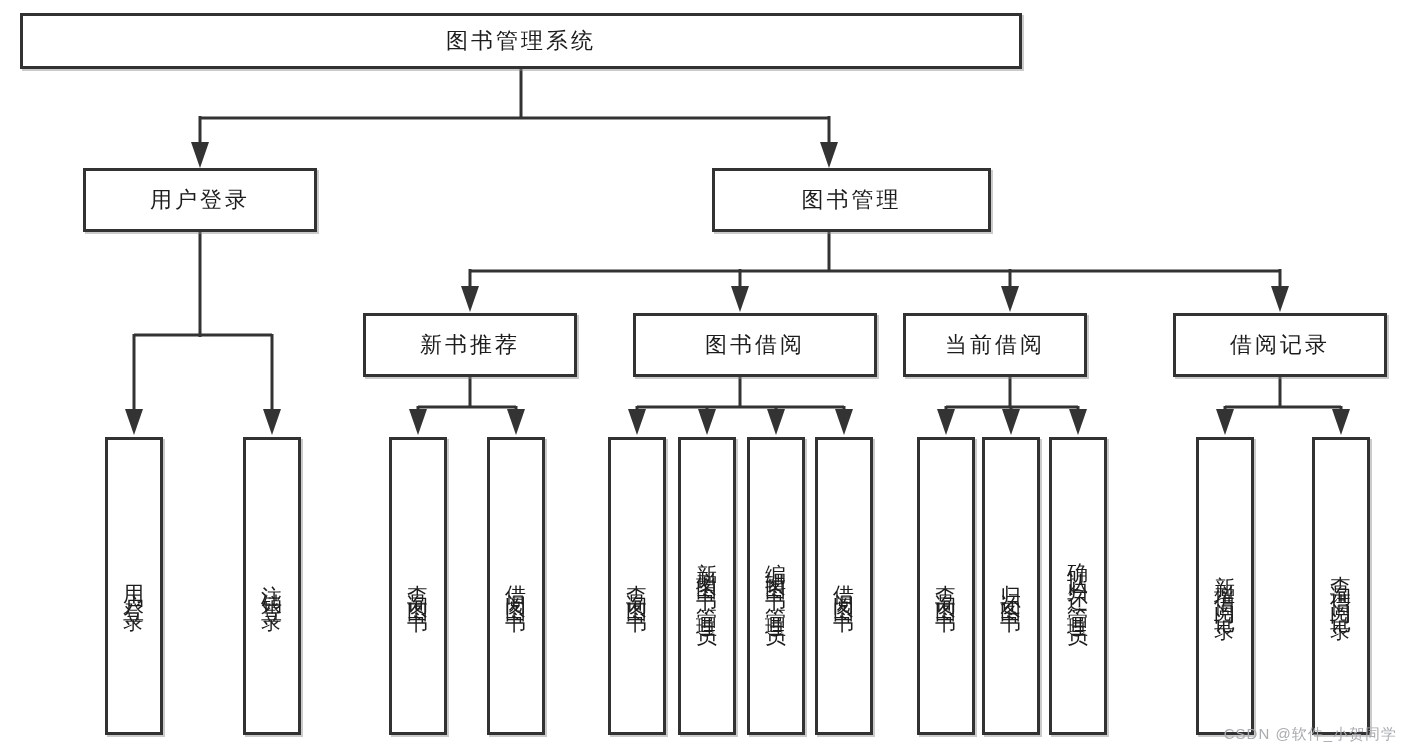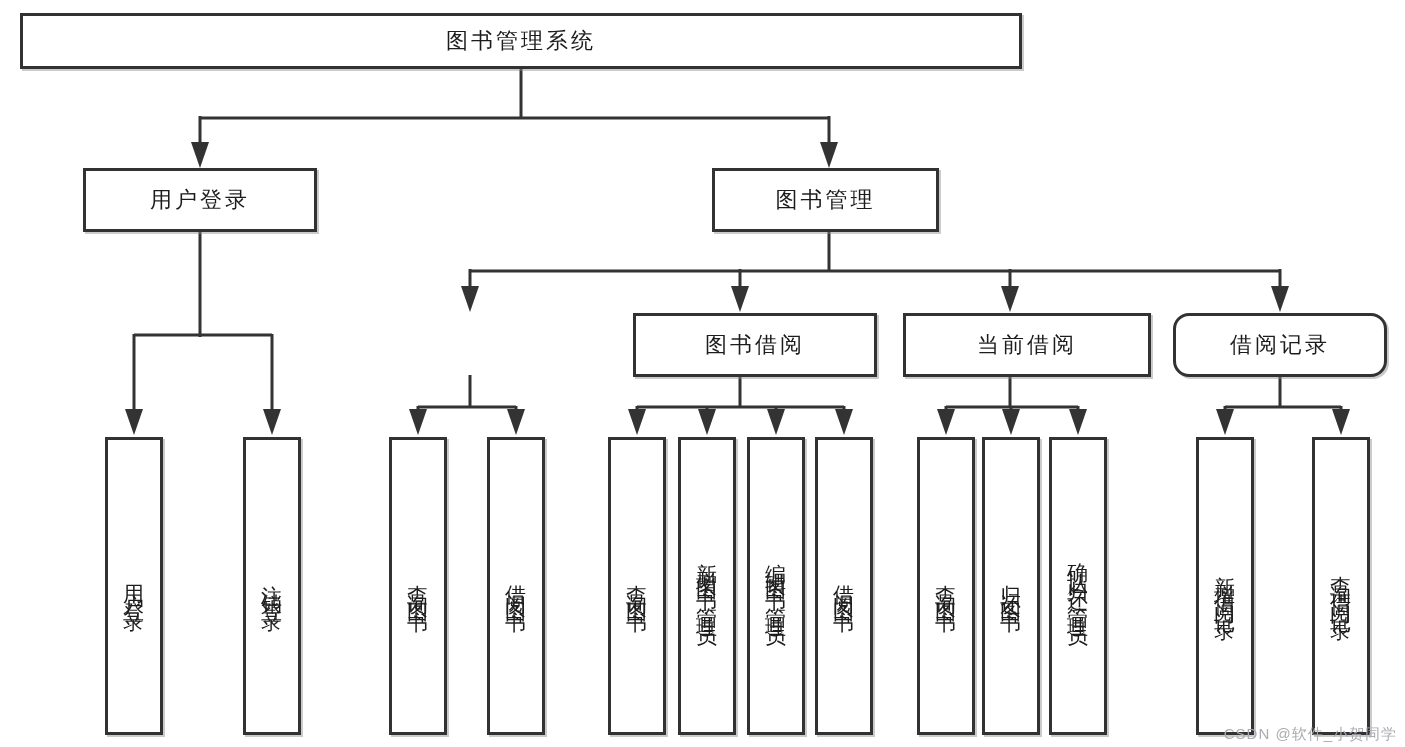--- a/index.html
+++ b/index.html
@@ -131,31 +131,34 @@
     </g>
   </svg>
 
   <div class="node" style="left:20px; top:13px; width:1002px; height:56px;">
     <span>图书管理系统</span>
   </div>
 
   <div class="node" style="left:83px; top:168px; width:234px; height:64px;">
     <span>用户登录</span>
   </div>
-  <div class="node" style="left:712px; top:168px; width:227px; height:64px;">
+  <div class="node" style="left:712px; top:168px; width:279px; height:64px;">
     <span>图书管理</span>
   </div>
 
+  <div class="node" style="left:363px; top:313px; width:214px; height:64px;">
+    <span>新书推荐</span>
+  </div>
   <div class="node" style="left:633px; top:313px; width:244px; height:64px;">
     <span>图书借阅</span>
   </div>
-  <div class="node" style="left:903px; top:313px; width:248px; height:64px;">
+  <div class="node" style="left:903px; top:313px; width:184px; height:64px;">
     <span>当前借阅</span>
   </div>
-  <div class="node" style="left:1173px; top:313px; width:214px; height:64px;border-radius:16px;">
+  <div class="node" style="left:1173px; top:313px; width:214px; height:64px;">
     <span>借阅记录</span>
   </div>
 
   <div class="node vert leaf" style="left:105px;">
     <span>用户登录</span>
   </div>
   <div class="node vert leaf" style="left:243px;">
     <span>注销登录</span>
   </div>
 

